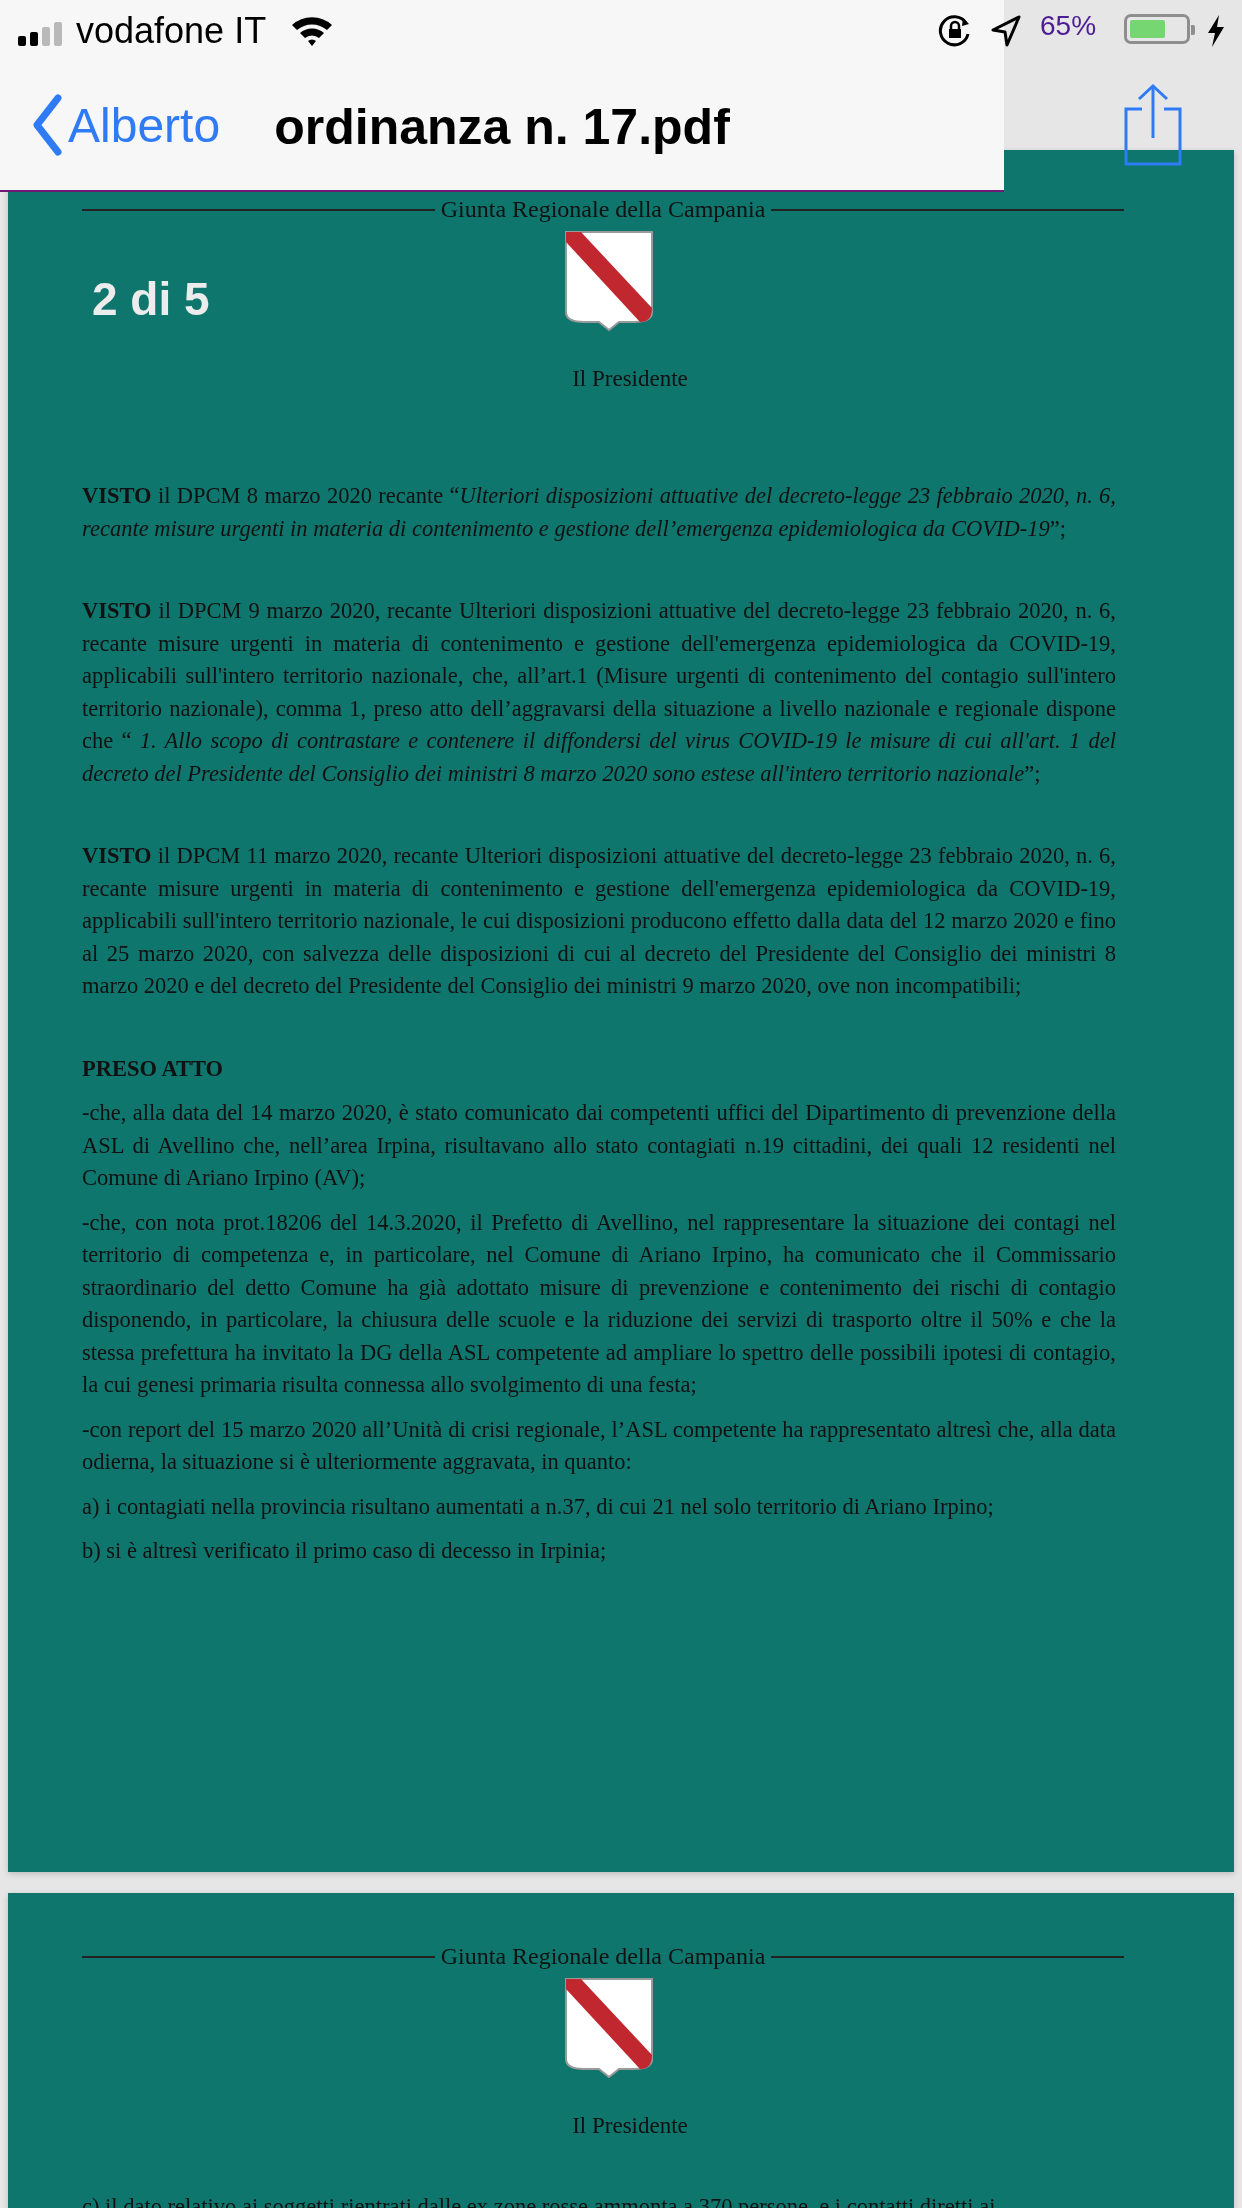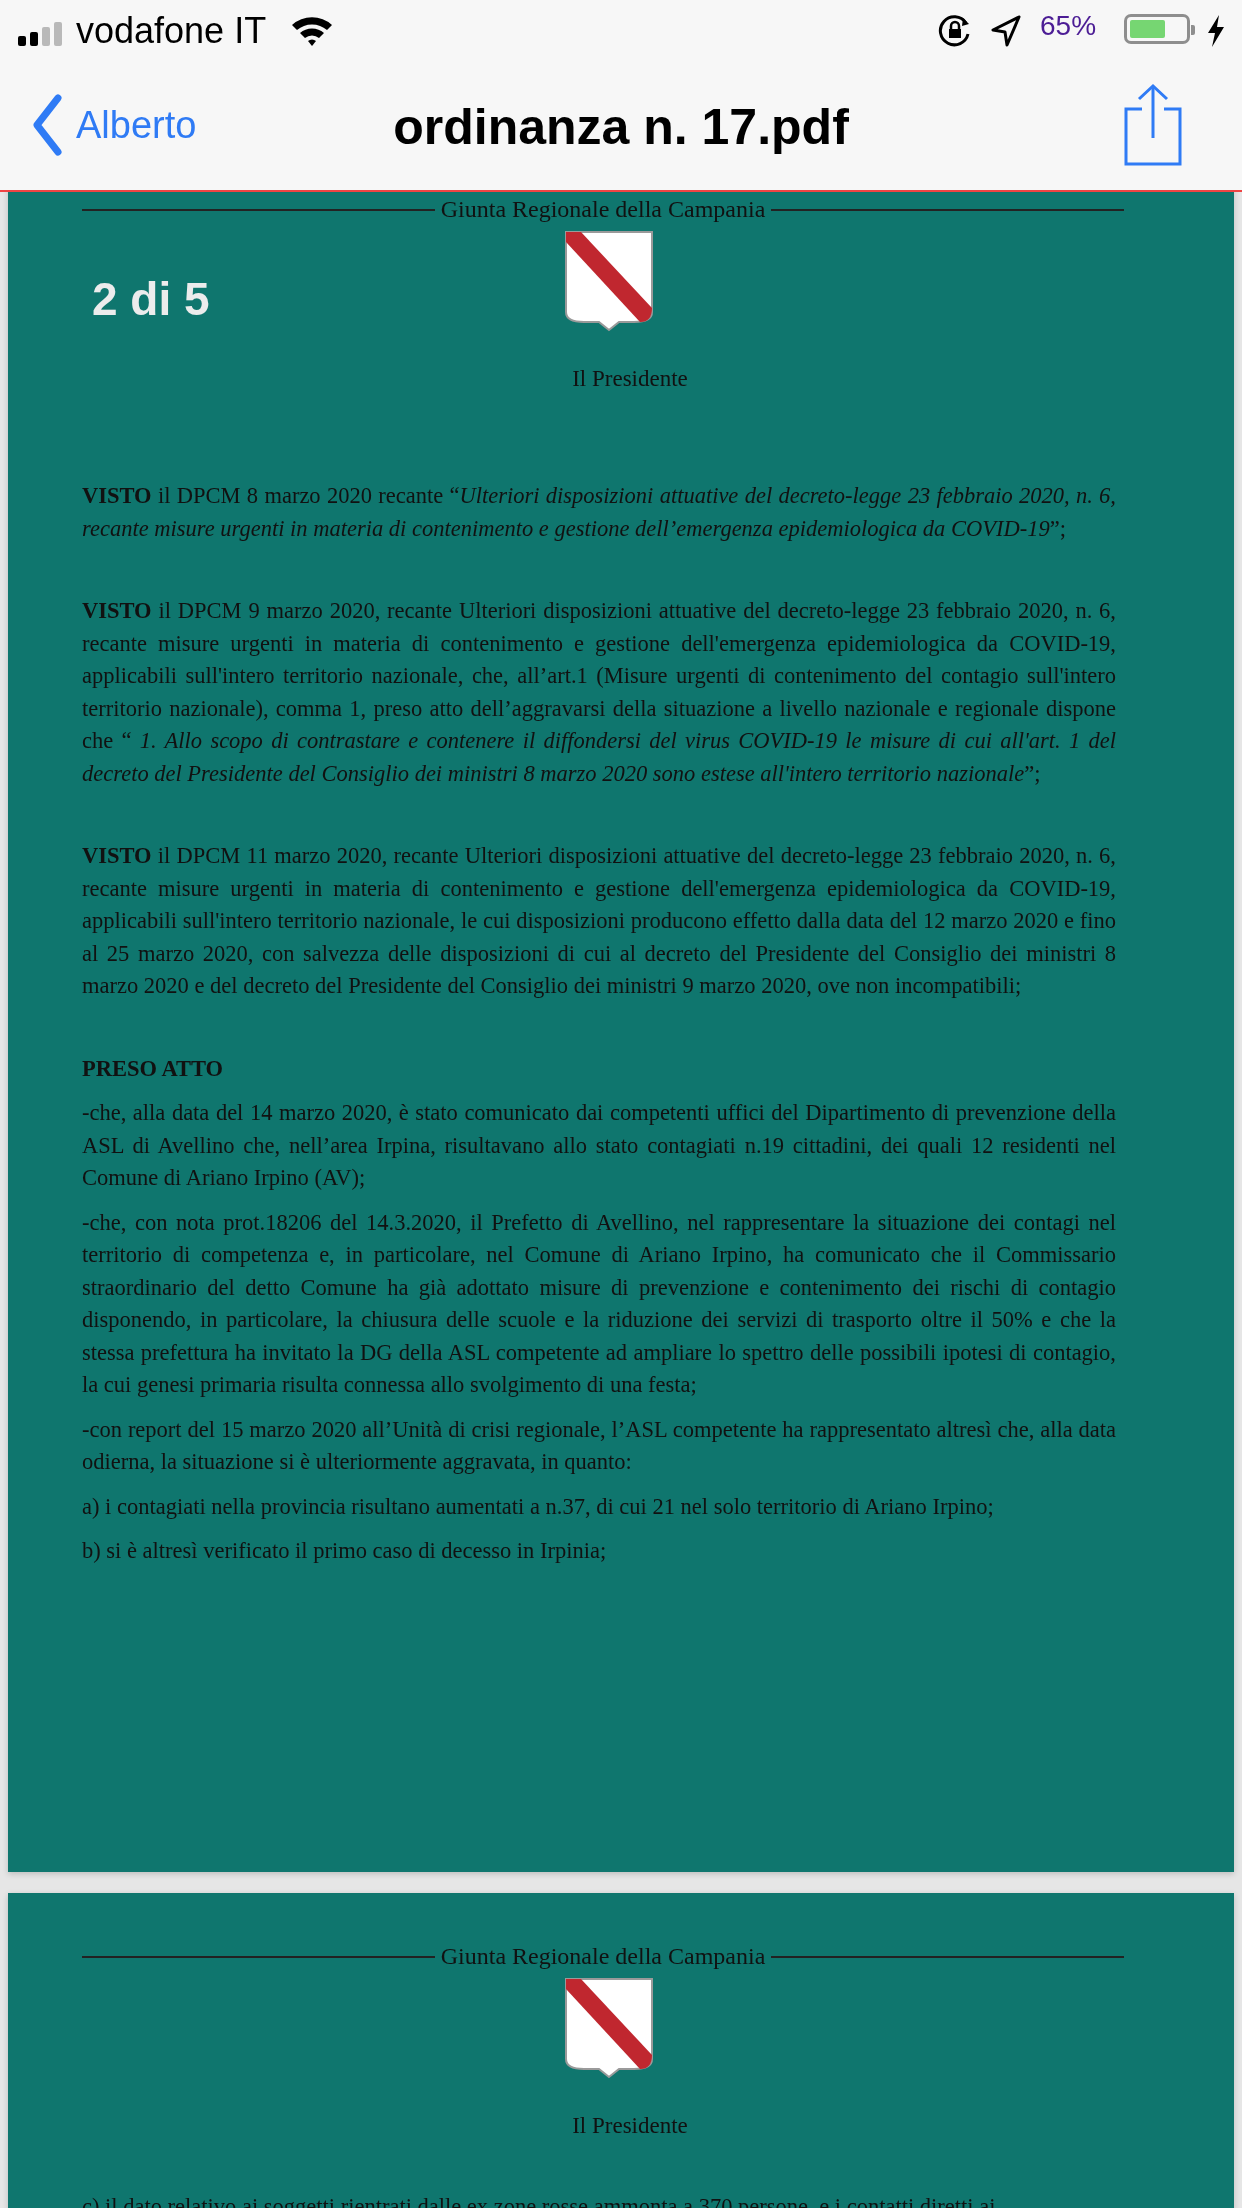--- a/index.html
+++ b/index.html
@@ -3,40 +3,40 @@
 <meta charset="utf-8">
 <style>
   html, body { margin:0; padding:0; }
   body {
     width:1242px; height:2208px; overflow:hidden; position:relative;
     background:#e6e6e6;
     font-family:"Liberation Sans", sans-serif;
   }
   
   .topbar {
-    position:absolute; left:0; top:0; width:1242px; height:190px;
-    background:#f7f7f7; border-bottom:2px solid #ef4444; z-index:5;
+    position:absolute; left:0; top:0; width:1004px; height:190px;
+    background:#f7f7f7; border-bottom:2px solid #701a75; z-index:5;
   }
   .status { position:absolute; left:0; top:0; width:100%; height:62px; }
   .signal { position:absolute; left:18px; top:22px; display:flex; align-items:flex-end; gap:4px; }
   .signal span { display:block; width:8px; border-radius:2px; }
   .carrier { position:absolute; left:76px; top:10px; font-size:36px; color:#000; }
   .wifi { position:absolute; left:290px; top:14px; }
   .clock { position:absolute; left:0; width:100%; top:10px; text-align:center; font-size:36px; font-weight:bold; color:#000; }
   .rot-lock { position:absolute; left:938px; top:14px; }
   .loc { position:absolute; left:990px; top:14px; }
   .battery-pct { position:absolute; left:1040px; top:10px; font-size:28px; color:#4c1d95; }
   .battery { position:absolute; left:1124px; top:14px; width:66px; height:30px; border:3px solid #8e8e8e; border-radius:7px; box-sizing:border-box; }
   .battery .fill { position:absolute; left:3px; top:3px; bottom:3px; background:#76d672; border-radius:2px; }
   .battery .nub { position:absolute; right:-8px; top:8px; width:4px; height:10px; background:#8e8e8e; border-radius:0 2px 2px 0; }
   .bolt { position:absolute; left:1206px; top:14px; }
 
   .navbar { position:absolute; left:0; top:62px; width:100%; height:128px; }
   .back { position:absolute; left:32px; top:32px; display:flex; align-items:center; cursor:pointer; }
-  .back-label { font-size:38px; color:#2f7bf5; margin-left:14px; }
+  .back-label { font-size:48px; color:#2f7bf5; margin-left:6px; }
   .nav-title { position:absolute; left:0; width:100%; top:36px; text-align:center; font-size:50px; font-weight:bold; color:#000; }
   .share { position:absolute; left:1122px; top:20px; cursor:pointer; }
 
   
   .page {
     position:absolute; left:8px; width:1226px; background:#0f766e;
     box-shadow:0 2px 6px rgba(0,0,0,0.18);
     font-family:"Liberation Serif", serif; color:#111;
   }
   .page1 { top:150px; height:1722px; }

